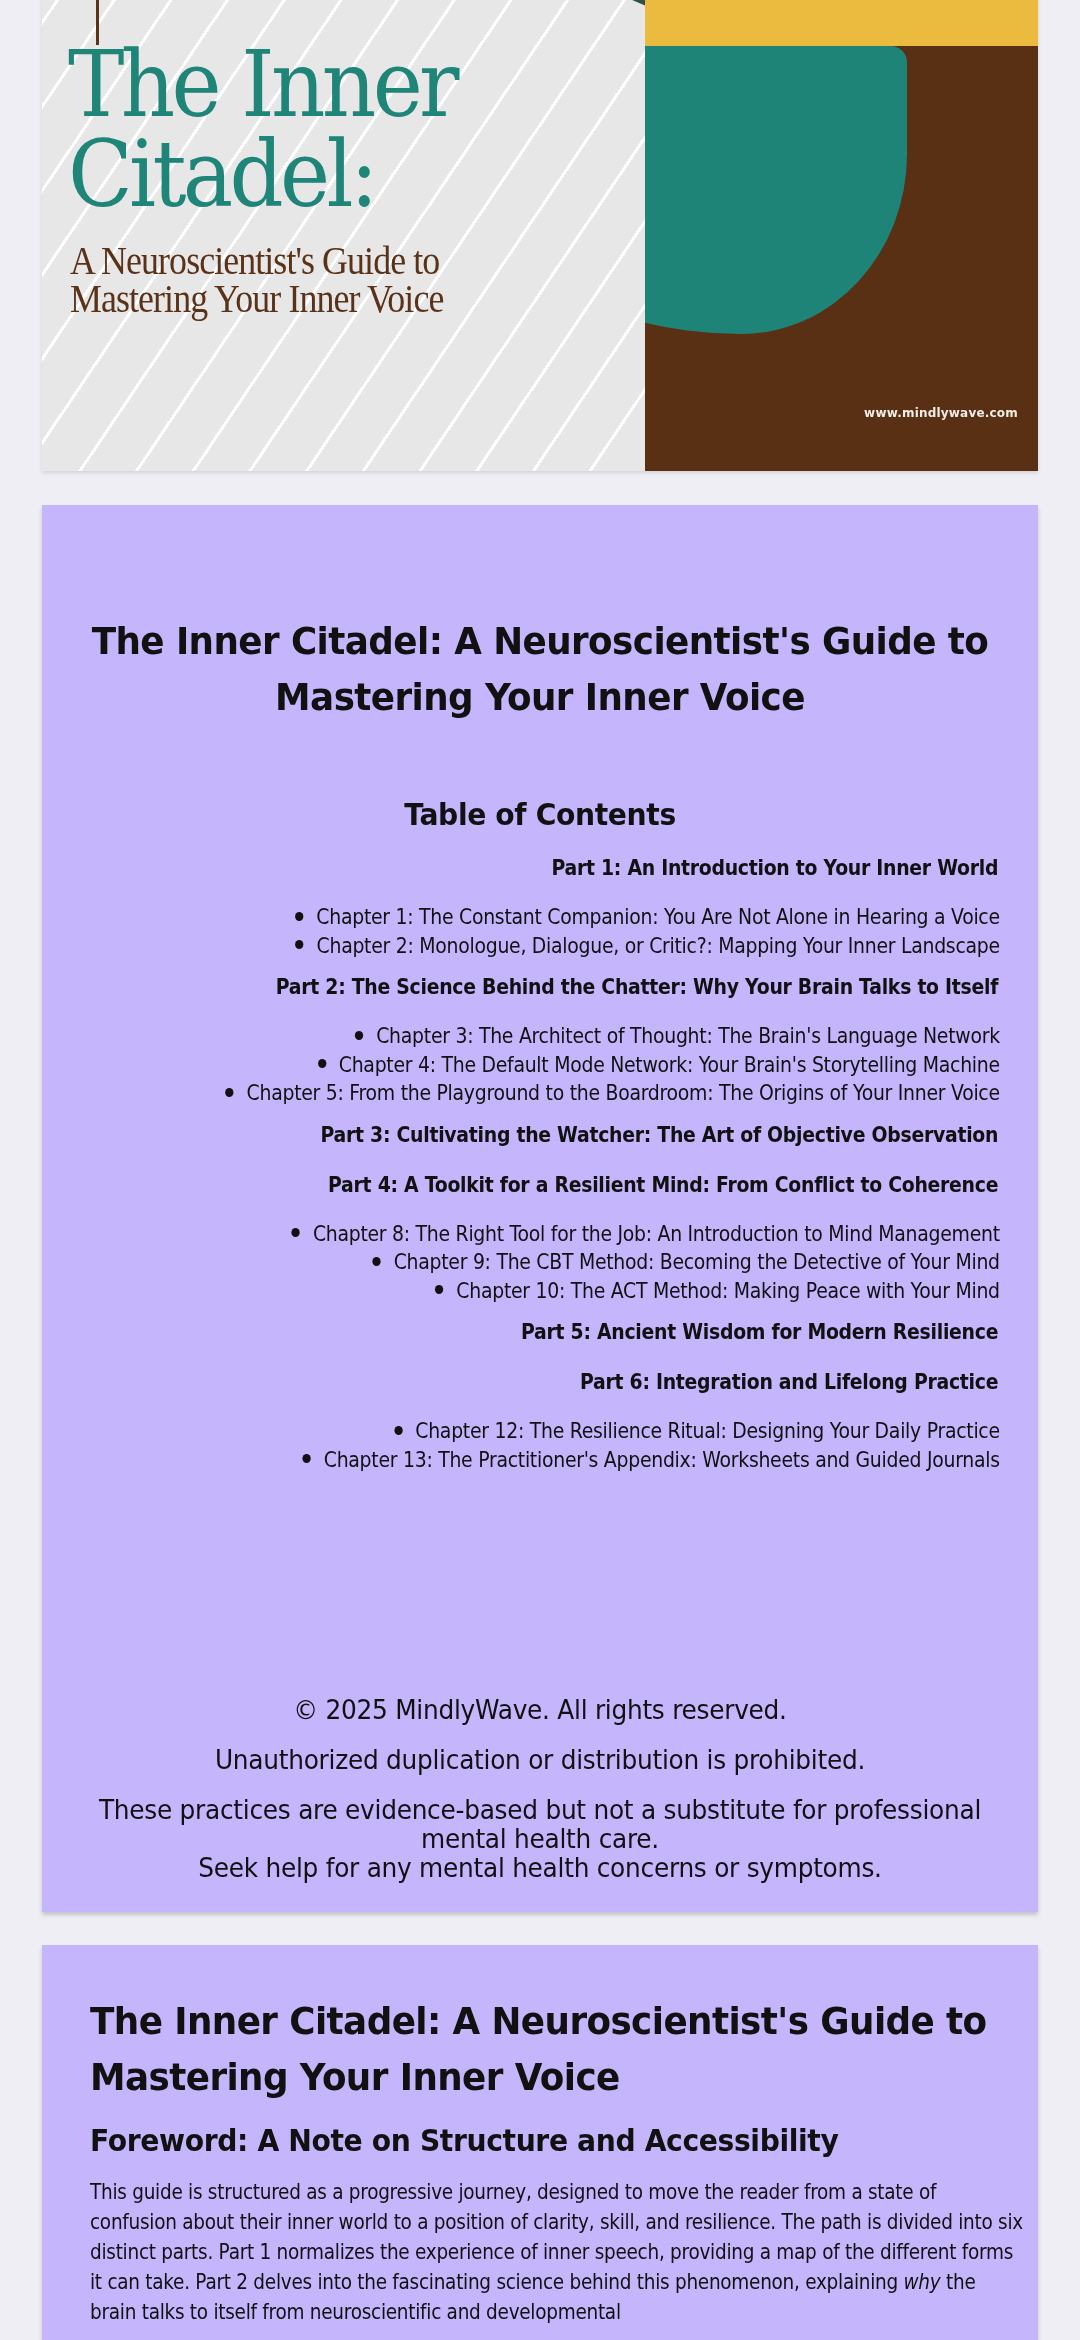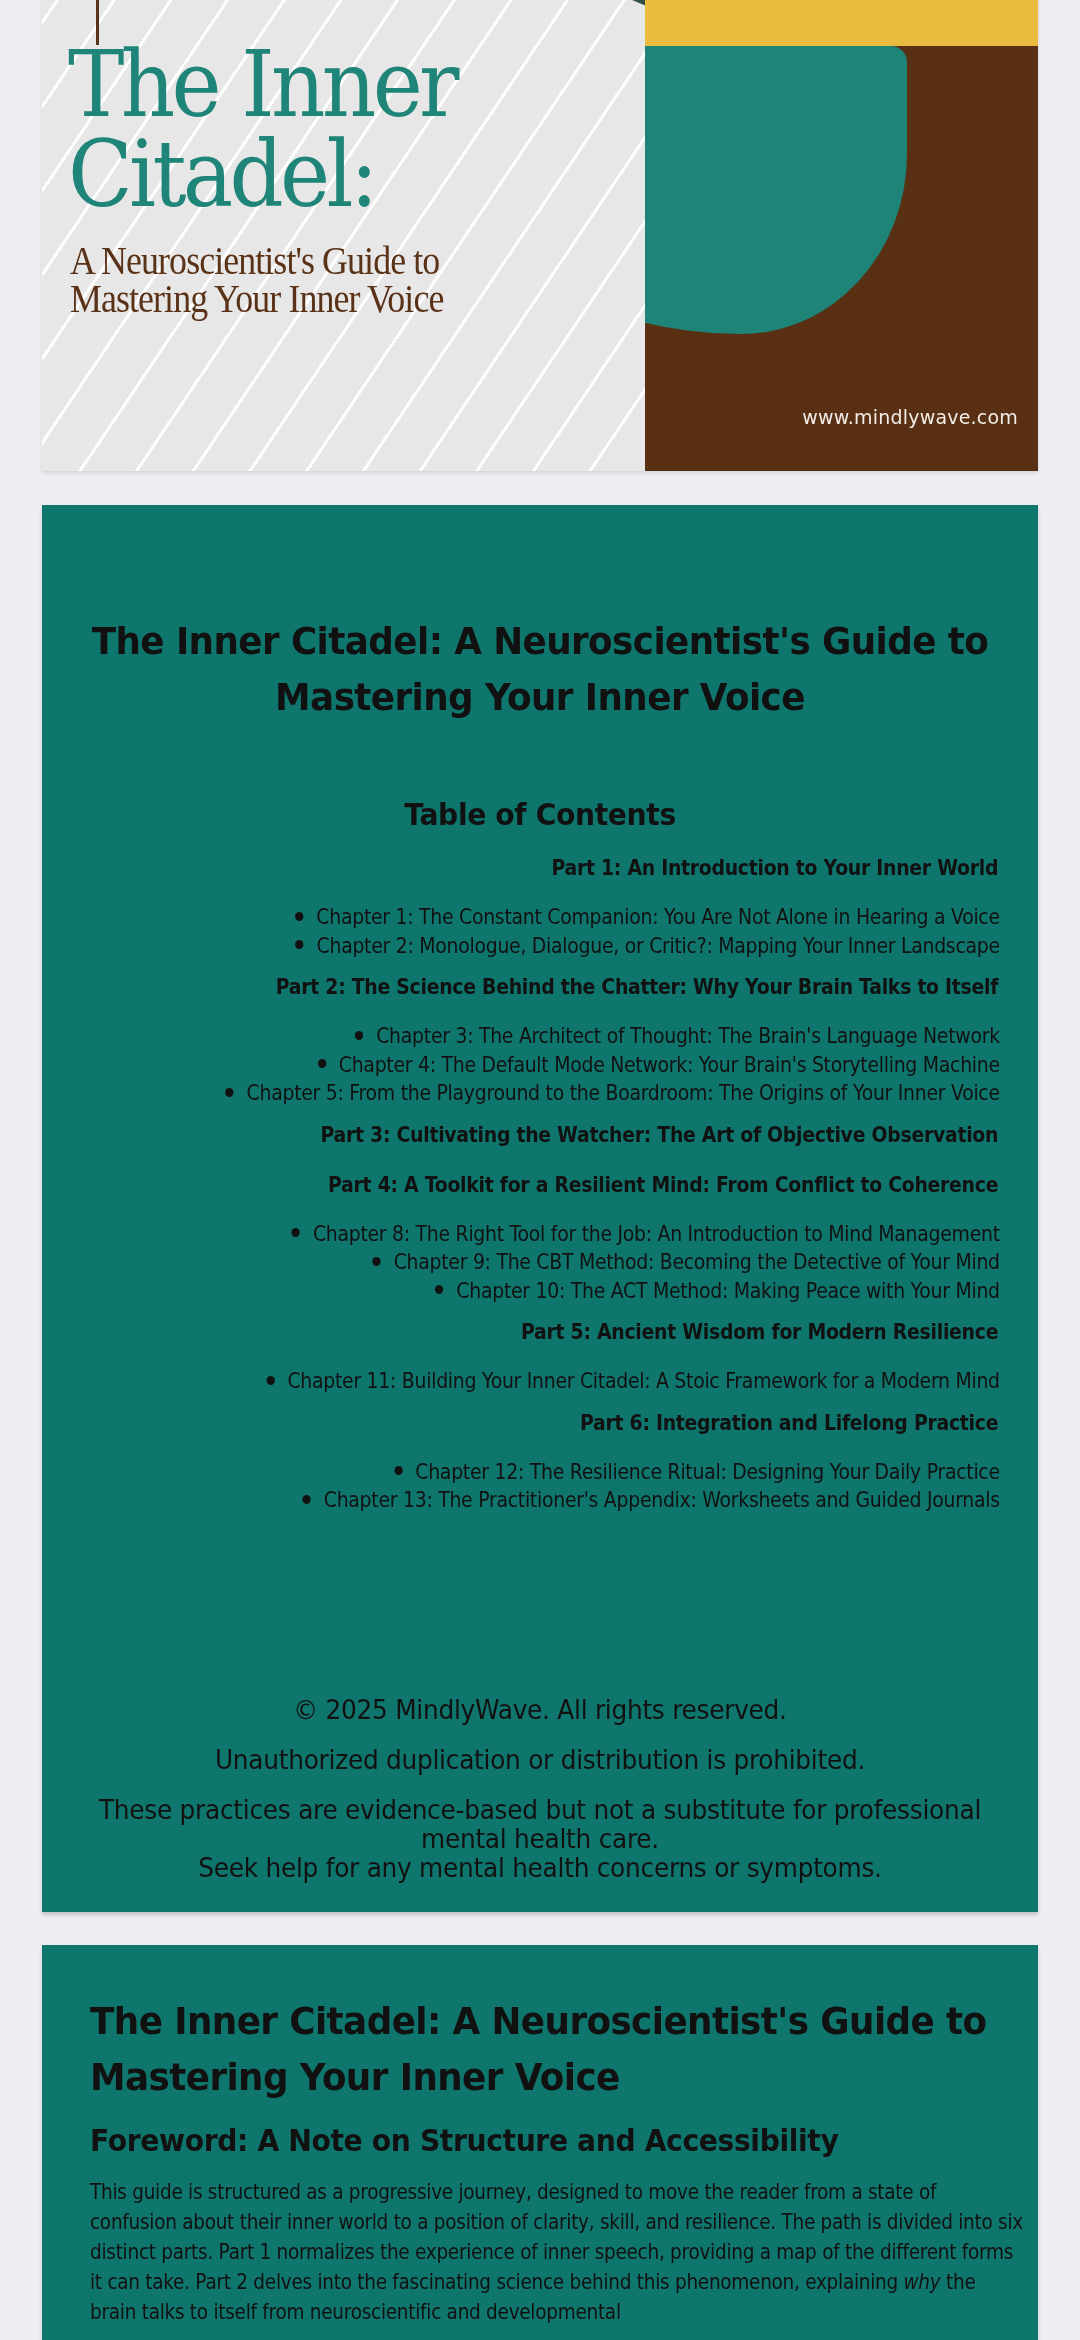--- a/index.html
+++ b/index.html
@@ -116,31 +116,31 @@
     background: #1e8478;
     border-radius: 0 26px 0 100% / 0 26px 0 100%;
     border-bottom-right-radius: 60% 100%;
   }
   .cover-url {
     position: absolute;
     right: 20px;
     top: 416px;
     color: #f2ece6;
     font-family: "DejaVu Sans", sans-serif;
-    font-weight: normal;
-    font-size: 19px;
+    font-weight: bold;
+    font-size: 12px;
     letter-spacing: 0.2px;
   }
 
   
   .card {
     position: absolute;
     left: 42px;
     width: 996px;
-    background: #0f766e;
+    background: #c4b5fd;
     box-shadow: 0 3px 4px rgba(0,0,0,0.18);
   }
   .card-toc {
     top: 505px;
     height: 1407px;
     text-align: center;
   }
   .doc-title {
     position: absolute;
     left: 0; right: 0;
@@ -298,23 +298,20 @@
       <div class="part-title">Part 3: Cultivating the Watcher: The Art of Objective Observation</div>
 
       <div class="part-title">Part 4: A Toolkit for a Resilient Mind: From Conflict to Coherence</div>
       <ul class="chapter-list">
         <li class="chapter-item"><span class="bullet"></span><span>Chapter 8: The Right Tool for the Job: An Introduction to Mind Management</span></li>
         <li class="chapter-item"><span class="bullet"></span><span>Chapter 9: The CBT Method: Becoming the Detective of Your Mind</span></li>
         <li class="chapter-item"><span class="bullet"></span><span>Chapter 10: The ACT Method: Making Peace with Your Mind</span></li>
       </ul>
 
       <div class="part-title">Part 5: Ancient Wisdom for Modern Resilience</div>
-      <ul class="chapter-list">
-        <li class="chapter-item"><span class="bullet"></span><span>Chapter 11: Building Your Inner Citadel: A Stoic Framework for a Modern Mind</span></li>
-      </ul>
 
       <div class="part-title">Part 6: Integration and Lifelong Practice</div>
       <ul class="chapter-list">
         <li class="chapter-item"><span class="bullet"></span><span>Chapter 12: The Resilience Ritual: Designing Your Daily Practice</span></li>
         <li class="chapter-item"><span class="bullet"></span><span>Chapter 13: The Practitioner's Appendix: Worksheets and Guided Journals</span></li>
       </ul>
     </div>
 
     <div class="legal">
       <p>© 2025 MindlyWave. All rights reserved.</p>

